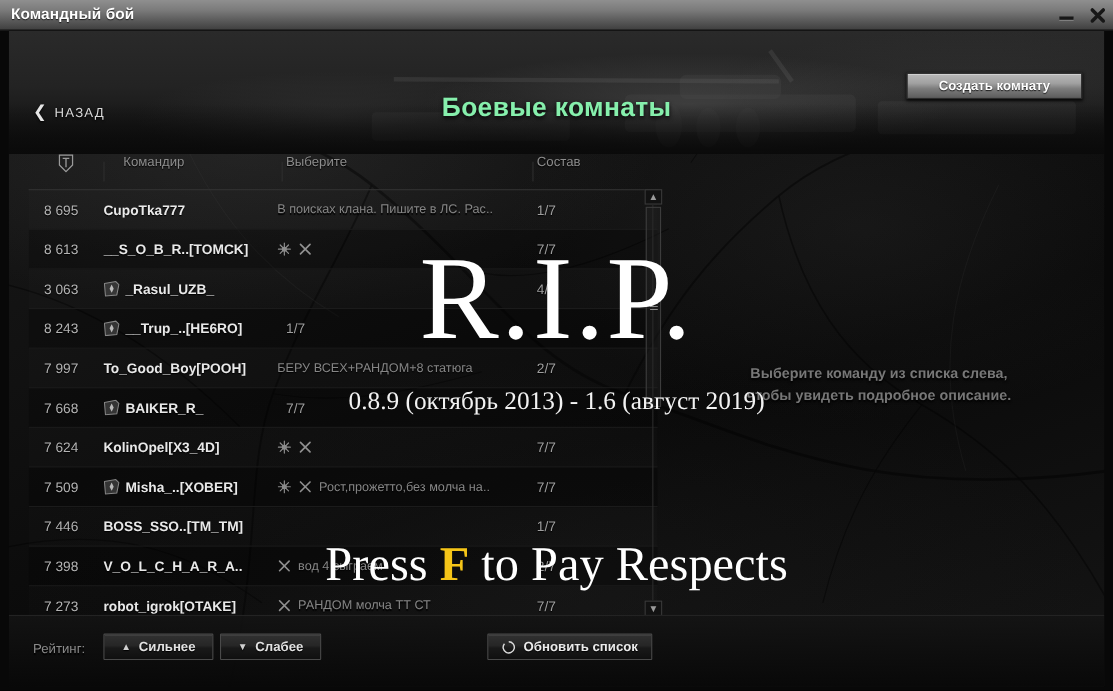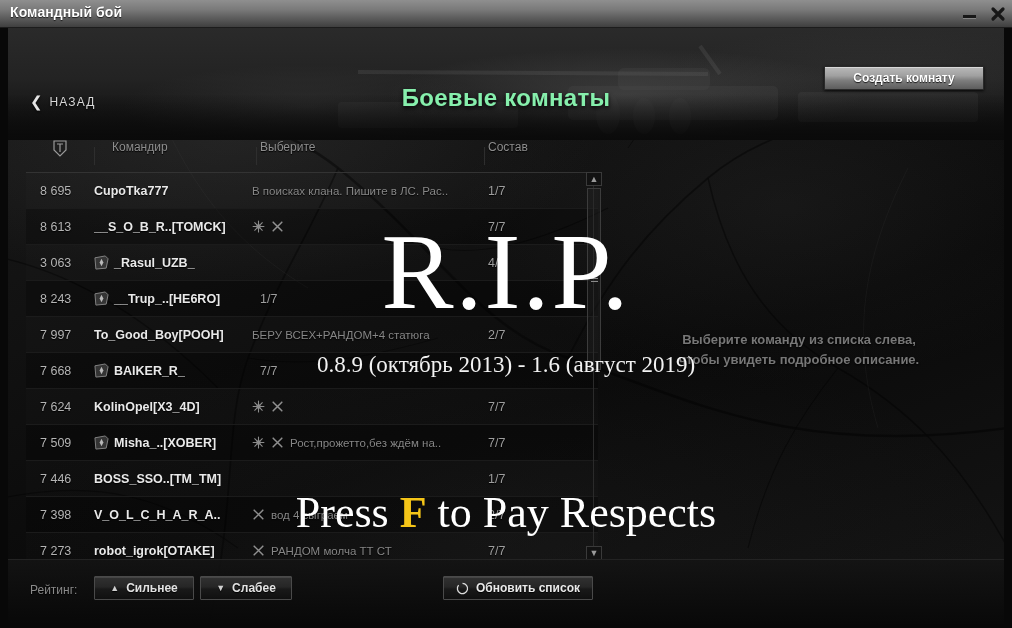--- a/index.html
+++ b/index.html
@@ -575,21 +575,21 @@
               <span>__Trup_..[HE6RO]</span>
             </div>
             <div class="cell c-comp">1/7</div>
           </div>
           <div class="row">
             <div class="cell c-rating">7 997</div>
             <div class="cell c-cmd">
               <span>To_Good_Boy[POOH]</span>
             </div>
             <div class="cell c-desc">
-              <span>БЕРУ ВСЕХ+РАНДОМ+4 статюга</span>
+              <span>БЕРУ ВСЕХ+РАНДОМ+8 статюга</span>
             </div>
             <div class="cell c-comp">2/7</div>
           </div>
           <div class="row">
             <div class="cell c-rating">7 668</div>
             <div class="cell c-cmd">
               <svg class="clan-emblem" viewBox="0 0 16 16">
                 <path d="M1 3 L12 1 L15 4 L13 14 L2 15 Z" fill="#3c3c3c" stroke="#9c9c9c" stroke-width="1"></path>
                 <path d="M8 4 L10 8 L8 12 L6 8 Z" fill="#d8d8d8"></path>
               </svg>
@@ -628,21 +628,21 @@
             <div class="cell c-desc">
               <svg class="tag-icon" viewBox="0 0 12 12">
                 <g stroke="#bdbdbd" stroke-width="1" stroke-linecap="round">
                   <path d="M6 1 V11 M1 6 H11 M2.5 2.5 L9.5 9.5 M9.5 2.5 L2.5 9.5"></path>
                 </g>
                 <circle cx="6" cy="6" r="1.6" fill="none" stroke="#bdbdbd" stroke-width="1"></circle>
               </svg>
               <svg class="tag-icon" viewBox="0 0 12 12">
                 <path d="M2 2 L10 10 M10 2 L2 10" stroke="#c2c2c2" stroke-width="1.4" stroke-linecap="round"></path>
               </svg>
-              <span>Рост,прожетто,без ждём на..</span>
+              <span>Рост,прожетто,без молча на..</span>
             </div>
             <div class="cell c-comp">7/7</div>
           </div>
           <div class="row">
             <div class="cell c-rating">7 446</div>
             <div class="cell c-cmd">
               <span>BOSS_SSO..[TM_TM]</span>
             </div>
             <div class="cell c-desc">
               <span></span>

